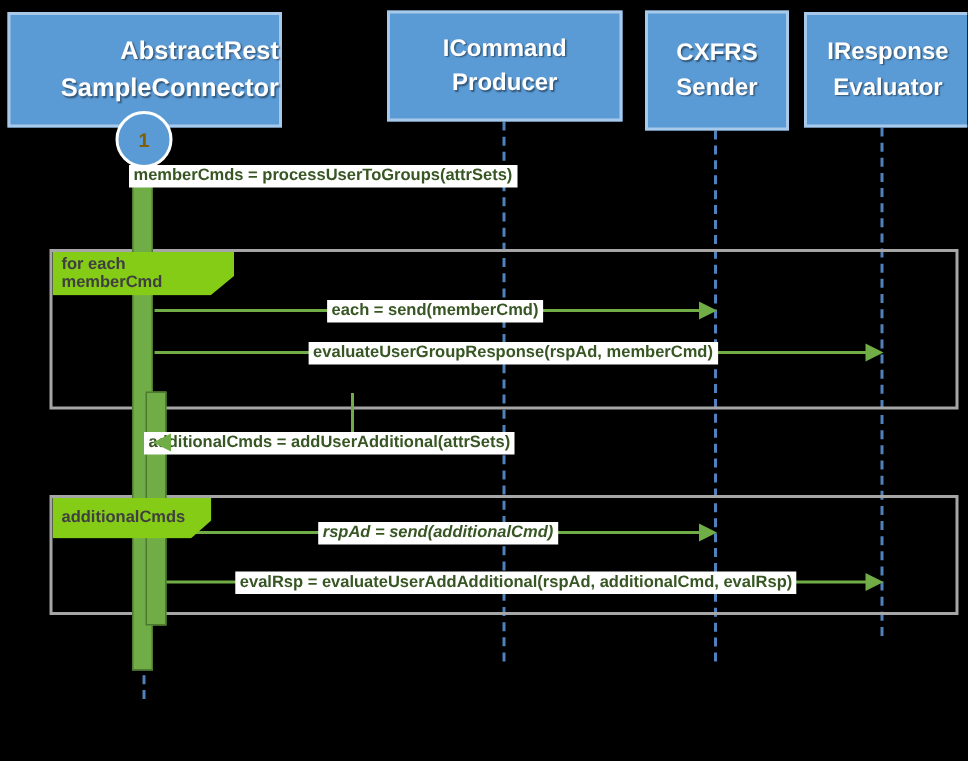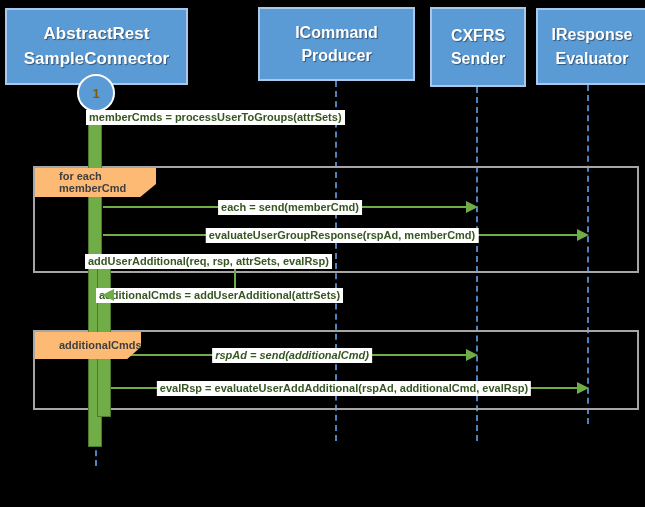--- a/index.html
+++ b/index.html
@@ -8,21 +8,21 @@
     position:relative; width:645px; height:507px; background:#000000;
     font-family:"Liberation Sans", sans-serif; overflow:hidden;
   }
   
   .pbox {
     position:absolute; background:#5b9bd5; border:2px solid #a9c9ea;
     display:flex; flex-direction:column; justify-content:center; align-items:center;
     color:#ffffff; font-weight:bold; font-size:16px; line-height:1.45;
     text-shadow:1px 1px 1px rgba(0,0,0,0.45); text-align:center;
   }
-  #pbox1 { left:5px;   top:8px; width:183px; height:77px; font-size:17px; }
+  #pbox1 { left:5px;   top:8px; width:183px; height:77px; font-size:17px;align-items:flex-end; }
   #pbox2 { left:258px; top:7px; width:157px; height:74px; }
   #pbox3 { left:430px; top:7px; width:96px;  height:80px; }
   #pbox4 { left:536px; top:8px; width:112px; height:77px; }
   
   .lifeline { position:absolute; width:0; border-left:2px dashed #4f81bd; }
   #life1 { left:95px;  top:85px; height:381px; }
   #life2 { left:335px; top:81px; height:360px; }
   #life3 { left:476px; top:87px; height:354px; }
   #life4 { left:587px; top:85px; height:339px; }
   
@@ -34,23 +34,23 @@
   }
   
   .abar { position:absolute; background:#70ad47; border:1px solid #4e7a30; z-index:2; }
   #abar-main   { left:88px; top:117px; width:14px; height:330px; }
   #abar-nested { left:97px; top:261px; width:14px; height:156px; }
   
   .frag { position:absolute; border:2px solid #a6a6a6; background:transparent; z-index:1; }
   #frag1 { left:33px; top:166px; width:606px; height:107px; }
   #frag2 { left:33px; top:330px; width:606px; height:80px; }
   .frag-label {
-    position:absolute; background:#fdba74; color:#3f3f3f;
+    position:absolute; background:#84cc16; color:#3f3f3f;
     font-size:11px; font-weight:bold; display:flex; align-items:center;
-    padding:0 14px 2px 24px; z-index:3;
+    padding:0 14px 2px 6px; z-index:3;
     clip-path:polygon(0 0, 100% 0, 100% 55%, 87% 100%, 0 100%);
   }
   #frag1-label { left:35px; top:168px; width:121px; height:29px; }
   #frag2-label { left:35px; top:332px; width:106px; height:27px; }
   
   .msg-line  { position:absolute; height:0; border-top:2px solid #70ad47; z-index:2; }
   .msg-vline { position:absolute; width:0; border-left:2px solid #70ad47; z-index:2; }
   .arrow-r {
     position:absolute; width:0; height:0; z-index:3;
     border-top:6px solid transparent; border-bottom:6px solid transparent;
@@ -132,21 +132,20 @@
   <div class="mlabel" id="m1-label">memberCmds = processUserToGroups(attrSets)</div>
 
   <div class="msg-line" id="m2-line"></div>
   <div class="arrow-r" id="m2-arrow"></div>
   <div class="mlabel centered" id="m2-label">each = send(memberCmd)</div>
 
   <div class="msg-line" id="m3-line"></div>
   <div class="arrow-r" id="m3-arrow"></div>
   <div class="mlabel centered" id="m3-label">evaluateUserGroupResponse(rspAd, memberCmd)</div>
 
-  <div class="mlabel" id="m4-label">addUserAdditional(req, rsp, attrSets, evalRsp)</div>
   <div class="msg-vline" id="m4-vline"></div>
 
   <div class="msg-line" id="m5-line"></div>
   <div class="mlabel" id="m5-label">additionalCmds = addUserAdditional(attrSets)</div>
   <div class="arrow-l" id="m5-arrow"></div>
 
   <div class="msg-line" id="m6-line"></div>
   <div class="arrow-r" id="m6-arrow"></div>
   <div class="mlabel centered" id="m6-label">rspAd = send(additionalCmd)</div>
 

